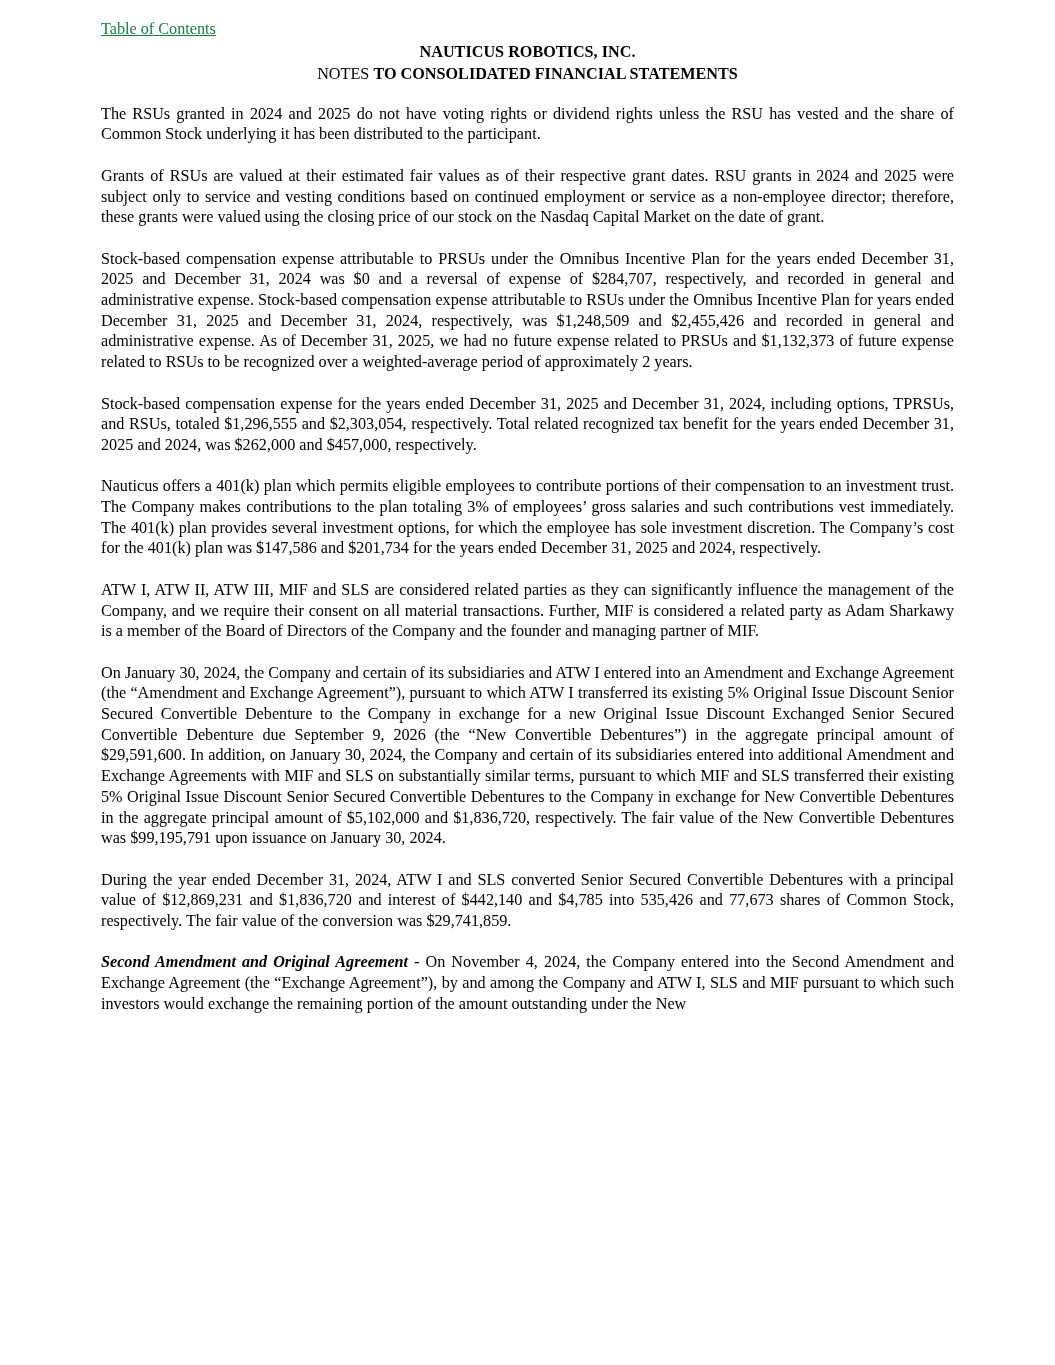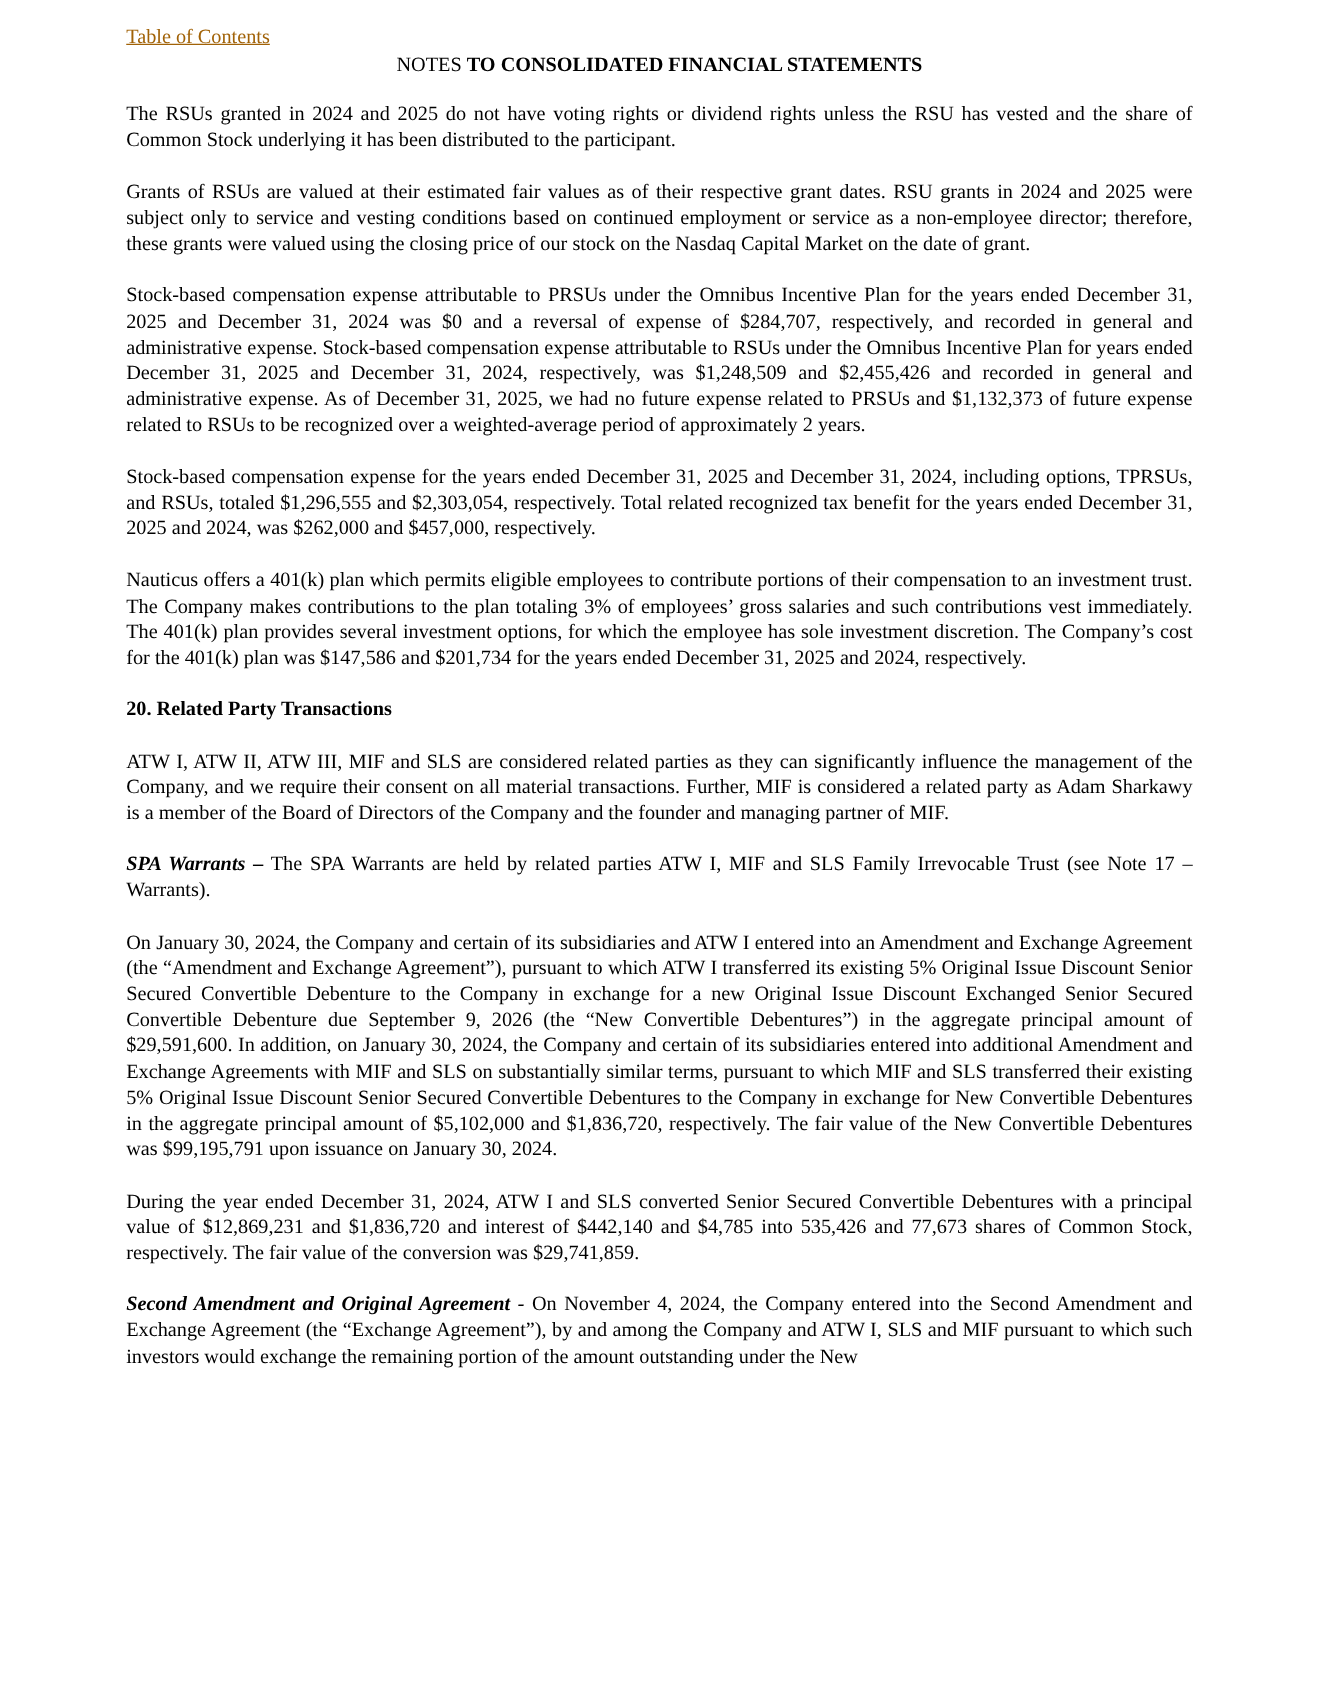--- a/index.html
+++ b/index.html
@@ -18,21 +18,21 @@
       line-height: 20.7px;
     }
     .page {
       position: absolute;
       left: 101px;
       top: 19px;
       width: 853px;
     }
     .toc-link {
       display: inline-block;
-      color: #a16207;
+      color: #15803d;
       text-decoration: underline;
       cursor: pointer;
       margin-bottom: 1px;
     }
     .hdr {
       text-align: center;
       margin: 0;
       line-height: 22.5px;
     }
     .hdr b { font-weight: bold; }
@@ -49,37 +49,36 @@
       line-height: 20.7px;
     }
     .bi { font-weight: bold; font-style: italic; }
   </style>
 </head>
 <body>
 
 <div class="page">
   <a class="toc-link">Table of Contents</a>
 
+  <div class="hdr">
+    <b>NAUTICUS ROBOTICS, INC.</b>
+  </div>
   <div class="hdr" style="margin-bottom:15px;">
     <span>NOTES </span><b>TO CONSOLIDATED FINANCIAL STATEMENTS</b>
   </div>
 
   <p class="first">The RSUs granted in 2024 and 2025 do not have voting rights or dividend rights unless the RSU has vested and the share of Common Stock underlying it has been distributed to the participant.</p>
   <p>Grants of RSUs are valued at their estimated fair values as of their respective grant dates. RSU grants in 2024 and 2025 were subject only to service and vesting conditions based on continued employment or service as a non-employee director; therefore, these grants were valued using the closing price of our stock on the Nasdaq Capital Market on the date of grant.</p>
   <p>Stock-based compensation expense attributable to PRSUs under the Omnibus Incentive Plan for the years ended December 31, 2025 and December 31, 2024 was $0 and a reversal of expense of $284,707, respectively, and recorded in general and administrative expense. Stock-based compensation expense attributable to RSUs under the Omnibus Incentive Plan for years ended December 31, 2025 and December 31, 2024, respectively, was $1,248,509 and $2,455,426 and recorded in general and administrative expense. As of December 31, 2025, we had no future expense related to PRSUs and $1,132,373 of future expense related to RSUs to be recognized over a weighted-average period of approximately 2 years.</p>
   <p>Stock-based compensation expense for the years ended December 31, 2025 and December 31, 2024, including options, TPRSUs, and RSUs, totaled $1,296,555 and $2,303,054, respectively. Total related recognized tax benefit for the years ended December 31, 2025 and 2024, was $262,000 and $457,000, respectively.</p>
 
   <p>Nauticus offers a 401(k) plan which permits eligible employees to contribute portions of their compensation to an investment trust. The Company makes contributions to the plan totaling 3% of employees’ gross salaries and such contributions vest immediately. The 401(k) plan provides several investment options, for which the employee has sole investment discretion. The Company’s cost for the 401(k) plan was $147,586 and $201,734 for the years ended December 31, 2025 and 2024, respectively.</p>
 
-  <h3>20. Related Party Transactions</h3>
   <p>ATW I, ATW II, ATW III, MIF and SLS are considered related parties as they can significantly influence the management of the Company, and we require their consent on all material transactions. Further, MIF is considered a related party as Adam Sharkawy is a member of the Board of Directors of the Company and the founder and managing partner of MIF.</p>
 
-  <p>
-    <span class="bi">SPA Warrants –</span><span> The SPA Warrants are held by related parties ATW I, MIF and SLS Family Irrevocable Trust (see Note 17 – Warrants).</span>
-  </p>
 
 
   <p>On January 30, 2024, the Company and certain of its subsidiaries and ATW I entered into an Amendment and Exchange Agreement (the “Amendment and Exchange Agreement”), pursuant to which ATW I transferred its existing 5% Original Issue Discount Senior Secured Convertible Debenture to the Company in exchange for a new Original Issue Discount Exchanged Senior Secured Convertible Debenture due September 9, 2026 (the “New Convertible Debentures”) in the aggregate principal amount of $29,591,600. In addition, on January 30, 2024, the Company and certain of its subsidiaries entered into additional Amendment and Exchange Agreements with MIF and SLS on substantially similar terms, pursuant to which MIF and SLS transferred their existing 5% Original Issue Discount Senior Secured Convertible Debentures to the Company in exchange for New Convertible Debentures in the aggregate principal amount of $5,102,000 and $1,836,720, respectively. The fair value of the New Convertible Debentures was $99,195,791 upon issuance on January 30, 2024.</p>
   <p>During the year ended December 31, 2024, ATW I and SLS converted Senior Secured Convertible Debentures with a principal value of $12,869,231 and $1,836,720 and interest of $442,140 and $4,785 into 535,426 and 77,673 shares of Common Stock, respectively. The fair value of the conversion was $29,741,859.</p>
 
   <p>
     <span class="bi">Second Amendment and Original Agreement -</span><span> On November 4, 2024, the Company entered into the Second Amendment and Exchange Agreement (the “Exchange Agreement”), by and among the Company and ATW I, SLS and MIF pursuant to which such investors would exchange the remaining portion of the amount outstanding under the New</span>
   </p>
 </div>
 

